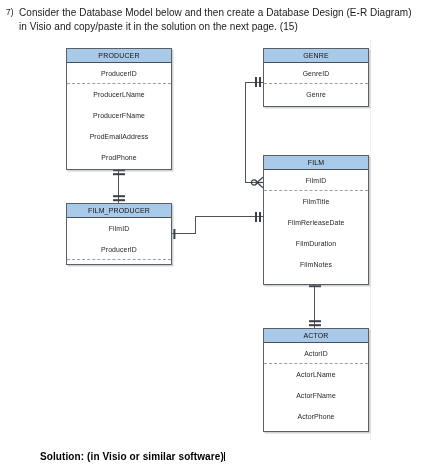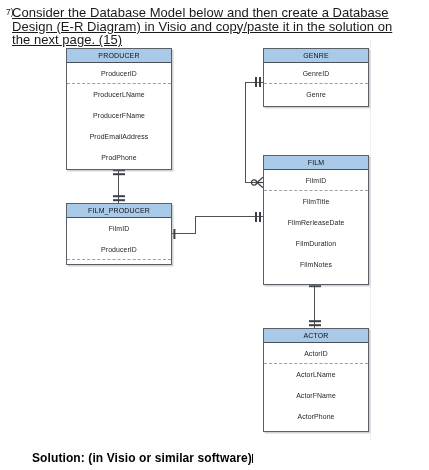--- a/index.html
+++ b/index.html
@@ -26,27 +26,26 @@
   #question-number {
     position: absolute;
     left: 6px;
     top: 0;
     font-size: 8.4px;
     line-height: 13px;
     white-space: nowrap;
   }
   #question-text {
     position: absolute;
-    left: 12px;
+    left: 19px;
     top: 0;
     width: 399px;
-    font-size: 13px;
+    font-size: 10px;
     line-height: 13.5px;
     letter-spacing: 0.05px;
-    text-decoration: underline;
   }
 
   
   #diagram-canvas {
     position: absolute;
     left: 0;
     top: 0;
     width: 429px;
     height: 470px;
   }
@@ -107,23 +106,23 @@
   .conn-h { height: 1.4px; }
   .conn-v { width: 1.4px; }
 
   .marker {
     position: absolute;
   }
 
   
   #solution-line {
     position: absolute;
-    left: 32px;
+    left: 40px;
     top: 451px;
-    font-size: 12px;
+    font-size: 10px;
     font-weight: bold;
     letter-spacing: 0.1px;
     color: #000000;
   }
   #solution-caret {
     display: inline-block;
     width: 1px;
     height: 9px;
     background: #000;
     vertical-align: -1px;

